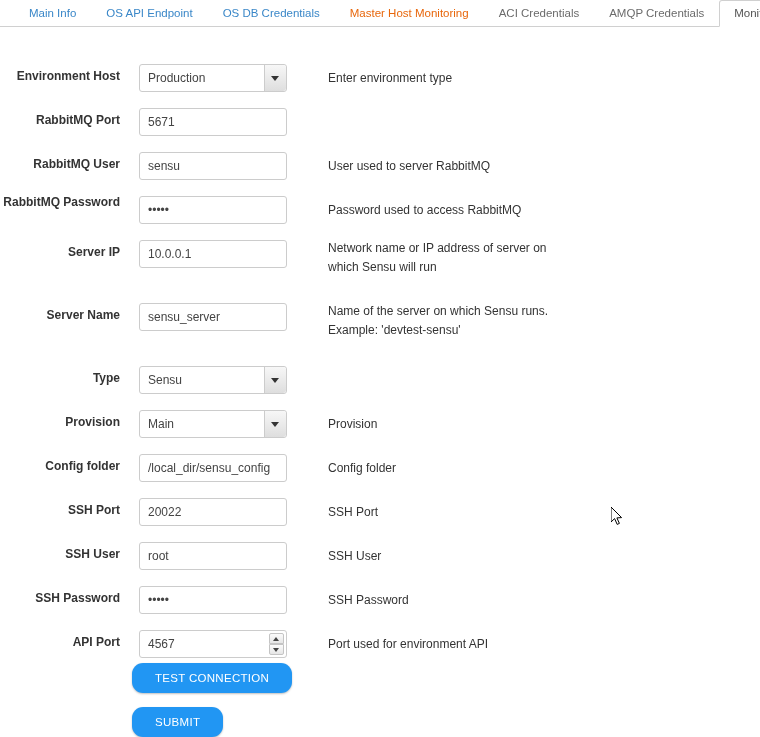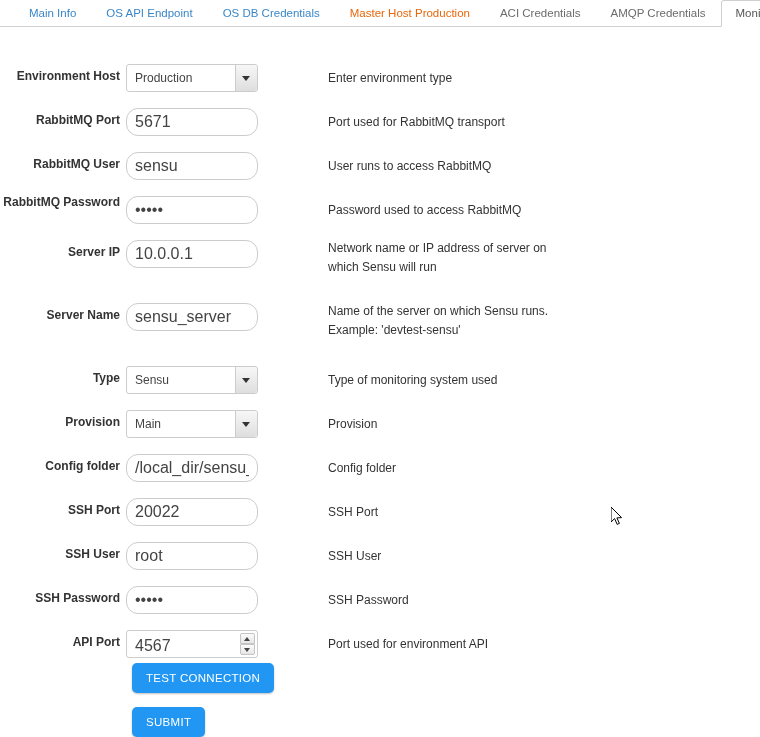--- a/index.html
+++ b/index.html
@@ -71,41 +71,41 @@
     left: 0;
     width: 120px;
     text-align: right;
     font-size: 12px;
     font-weight: bold;
     color: #333333;
     line-height: 15px;
   }
   .field {
     position: absolute;
-    left: 126px;
-    width: 132px;
+    left: 139px;
+    width: 148px;
   }
   .hint {
     position: absolute;
     left: 328px;
     width: 240px;
     font-size: 12px;
     color: #333333;
     line-height: 19px;
   }
 
   input.txt {
     width: 100%;
     height: 28px;
     box-sizing: border-box;
     border: 1px solid #cccccc;
-    border-radius: 12px;
+    border-radius: 3px;
     padding: 0 8px;
     font-family: "Liberation Sans", sans-serif;
-    font-size: 16px;
+    font-size: 12px;
     color: #444444;
     background: #ffffff;
     outline: none;
   }
   input.txt::placeholder { color: #9a9a9a; }
 
   .select-wrap {
     position: relative;
     width: 100%;
     height: 28px;
@@ -149,21 +149,21 @@
     height: 28px;
     border: 1px solid #cccccc;
     border-radius: 3px;
     background: #ffffff;
     box-sizing: border-box;
   }
   .spin-wrap .spin-text {
     position: absolute;
     left: 8px;
     top: 6px;
-    font-size: 16px;
+    font-size: 12px;
     color: #444444;
   }
   .spin-btns {
     position: absolute;
     right: 2px;
     top: 2px;
     width: 15px;
     height: 22px;
   }
   .spin-btns .sb {
@@ -185,25 +185,25 @@
     border-right: 3px solid transparent;
   }
   .spin-btns .up .arr { top: 3px; border-bottom: 4px solid #444444; }
   .spin-btns .down .arr { top: 3px; border-top: 4px solid #444444; }
 
   .btn {
     display: inline-block;
     background: #2196f3;
     color: #ffffff;
     border: none;
-    border-radius: 5px;
+    border-radius: 11px;
     font-family: "Liberation Sans", sans-serif;
     font-size: 11.5px;
     letter-spacing: 0.3px;
-    padding: 9px 14px;
+    padding: 9px 23px;
     cursor: pointer;
     box-shadow: 0 1px 2px rgba(0,0,0,0.25);
   }
   .btn-area { position: relative; }
   .btn-test { position: absolute; left: 132px; top: 0; }
   .btn-submit { position: absolute; left: 132px; top: 44px; }
 
   
   .cursor {
     position: absolute;
@@ -214,21 +214,21 @@
     pointer-events: none;
   }
 </style>
 </head>
 <body>
 
 <div class="tab-bar">
   <div class="tab">Main Info</div>
   <div class="tab">OS API Endpoint</div>
   <div class="tab">OS DB Credentials</div>
-  <div class="tab highlight">Master Host Production</div>
+  <div class="tab highlight">Master Host Monitoring</div>
   <div class="tab muted">ACI Credentials</div>
   <div class="tab muted">AMQP Credentials</div>
   <div class="tab active">Monitoring</div>
 </div>
 
 <div class="form">
 
   <div class="row" style="height:44px">
     <div class="label" style="top:24px">Environment Host</div>
     <div class="field" style="top:19px">
@@ -240,29 +240,28 @@
       </div>
     </div>
     <div class="hint" style="top:24px">Enter environment type</div>
   </div>
 
   <div class="row">
     <div class="label" style="top:24px">RabbitMQ Port</div>
     <div class="field" style="top:19px">
       <input class="txt" type="text" value="5671" style="">
     </div>
-    <div class="hint" style="top:24px">Port used for RabbitMQ transport</div>
   </div>
 
   <div class="row">
     <div class="label" style="top:24px">RabbitMQ User</div>
     <div class="field" style="top:19px">
       <input class="txt" type="text" value="sensu" style="">
     </div>
-    <div class="hint" style="top:24px">User runs to access RabbitMQ</div>
+    <div class="hint" style="top:24px">User used to server RabbitMQ</div>
   </div>
 
   <div class="row">
     <div class="label" style="top:17px; line-height:16px">RabbitMQ Password</div>
     <div class="field" style="top:19px">
       <input class="txt" type="text" value="•••••" style="">
     </div>
     <div class="hint" style="top:24px">Password used to access RabbitMQ</div>
   </div>
 
@@ -285,21 +284,20 @@
   <div class="row">
     <div class="label" style="top:24px">Type</div>
     <div class="field" style="top:19px">
       <div class="select-wrap">
         <span class="sel-text">Sensu</span>
         <span class="sel-btn">
             <span class="caret"></span>
           </span>
       </div>
     </div>
-    <div class="hint" style="top:24px">Type of monitoring system used</div>
   </div>
 
   <div class="row">
     <div class="label" style="top:24px">Provision</div>
     <div class="field" style="top:19px">
       <div class="select-wrap">
         <span class="sel-text">Main</span>
         <span class="sel-btn">
             <span class="caret"></span>
           </span>

